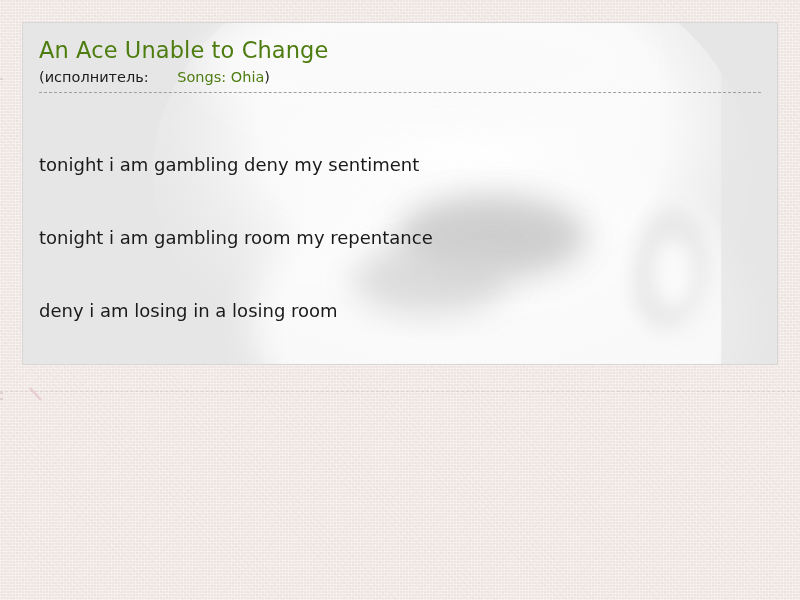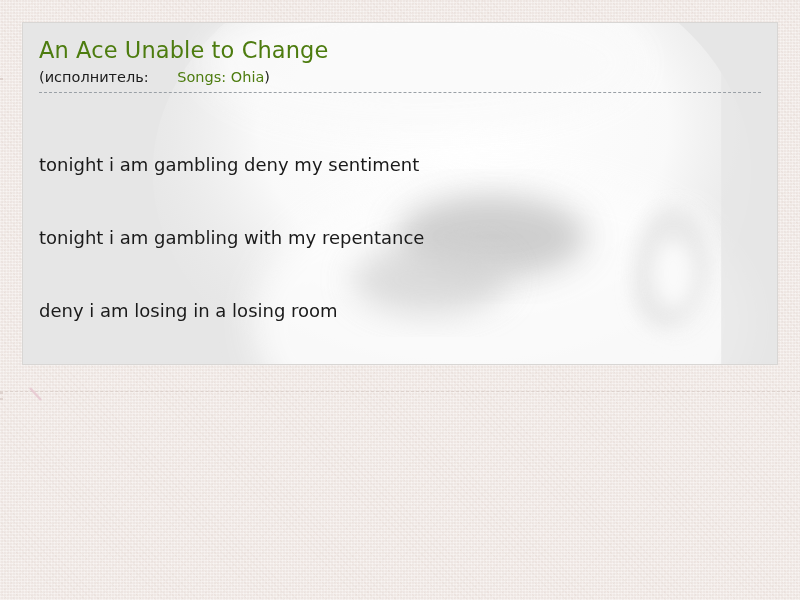--- a/index.html
+++ b/index.html
@@ -176,21 +176,21 @@
   </div>
 
   <div class="card-inner">
 
     <h1 class="song-title">An Ace Unable to Change</h1>
 
     <p class="song-subtitle"><span>(исполнитель: </span><a href="#" class="artist-link">Songs: Ohia</a><span>)</span></p>
 
     <div class="lyrics-body">
       <span class="lyric-line">tonight i am gambling deny my sentiment</span>
-      <span class="lyric-line">tonight i am gambling with my repentance</span>
+      <span class="lyric-line">tonight i am gambling room my repentance</span>
       <span class="lyric-line">deny i am losing in a losing room</span>
       
       
       
       
       
       
       
     </div>
 

